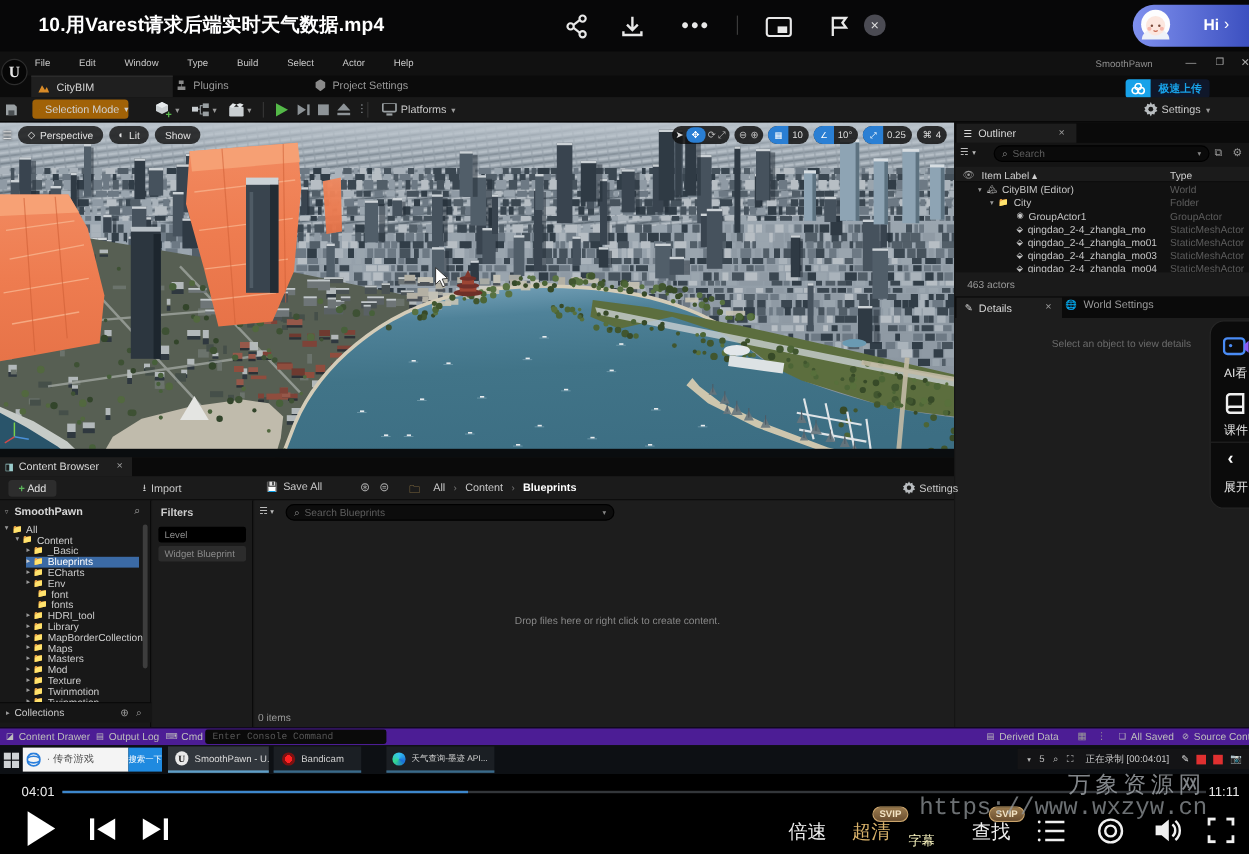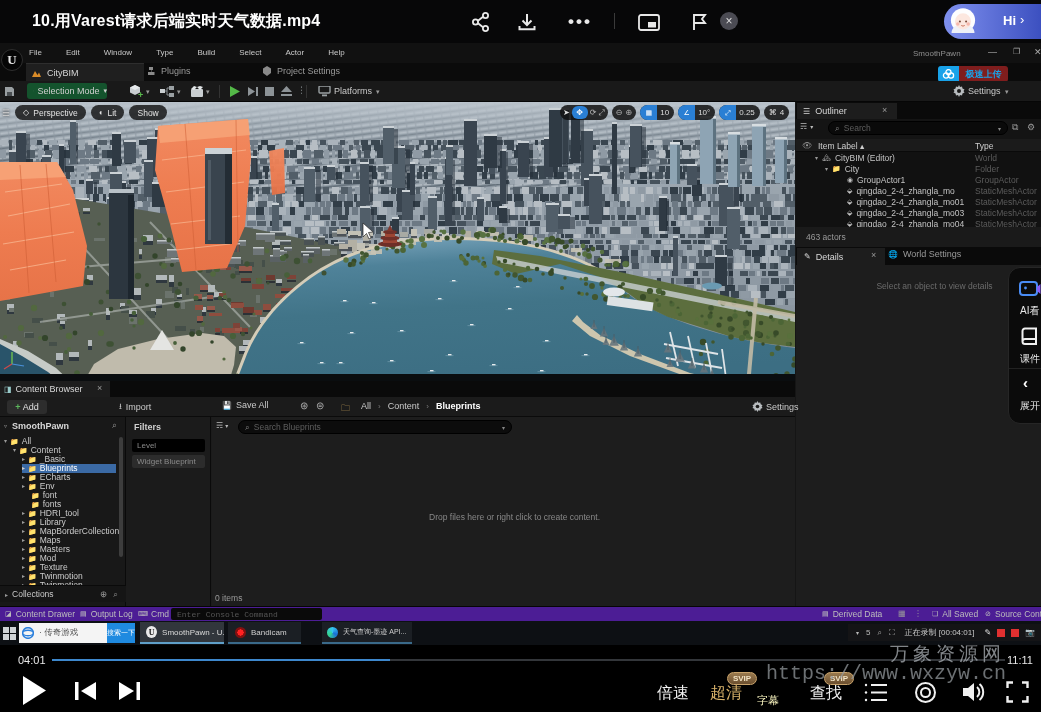--- a/index.html
+++ b/index.html
@@ -97,30 +97,30 @@
     </div>
 
     <div class="abs r" style="left:938px;top:3px;height:16px">
       <div class="r" style="width:21px;height:16px;background:#18a2e9;border-radius:3px 0 0 3px;justify-content:center">
         <svg width="13" height="10" viewBox="0 0 13 10">
             <circle cx="4" cy="6.5" r="2.6" fill="none" stroke="#fff" stroke-width="1.3"></circle>
             <circle cx="9" cy="6.5" r="2.6" fill="none" stroke="#fff" stroke-width="1.3"></circle>
             <circle cx="6.5" cy="3.2" r="2.6" fill="none" stroke="#fff" stroke-width="1.3"></circle>
           </svg>
       </div>
-      <div class="r" style="width:49px;height:16px;background:#7f1d1d;border-radius:0 3px 3px 0;justify-content:center;color:#18a2e9;font-size:9px;font-weight:bold">极速上传</div>
+      <div class="r" style="width:49px;height:16px;background:#0f172a;border-radius:0 3px 3px 0;justify-content:center;color:#18a2e9;font-size:9px;font-weight:bold">极速上传</div>
     </div>
   </div>
 
   <div class="abs" style="left:0;top:38px;width:1041px;height:21px;background:#191919;border-bottom:1px solid #060606">
     <svg class="abs" style="left:4px;top:5px" width="11" height="11" viewBox="0 0 11 11">
         <path d="M1 1 h7 l2 2 v7 H1 z" fill="#9aa0a3"></path>
         <rect x="3" y="6" width="5" height="4" fill="#4a4f52"></rect>
       </svg>
-    <div class="abs r" style="left:27px;top:2px;width:80px;height:16px;background:#14532d;border-radius:3px;color:#cfcfcf;font-size:9px;padding-left:6px">
+    <div class="abs r" style="left:27px;top:2px;width:80px;height:16px;background:#a16207;border-radius:3px;color:#cfcfcf;font-size:9px;padding-left:6px">
       <svg width="8" height="10" viewBox="0 0 8 10">
           <polygon points="1,0 7,6 4.2,6.2 5.8,9.5 4.4,10 2.9,6.6 1,8" fill="#ddd"></polygon>
         </svg>
       <span style="margin-left:4px;white-space:nowrap">Selection Mode</span>
         <span style="margin-left:4px;font-size:7px">▾</span>
     </div>
     <svg class="abs" style="left:128px;top:3px" width="16" height="15" viewBox="0 0 16 15">
         <path d="M7 1 l5 2.5 v5 L7 11 2 8.5 v-5 z" fill="#c9ced1"></path>
         <path d="M7 1 l5 2.5 L7 6 2 3.5 z" fill="#e6eaec"></path>
         <text x="10" y="14" font-size="9" font-weight="bold" fill="#58b94c">+</text>

